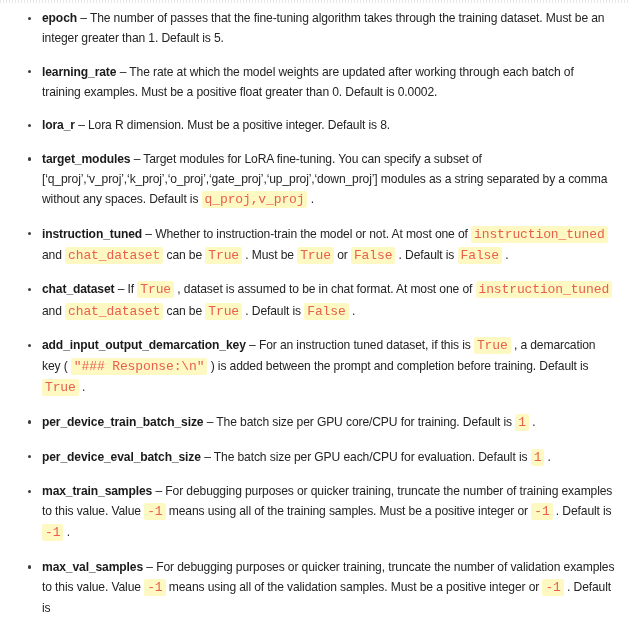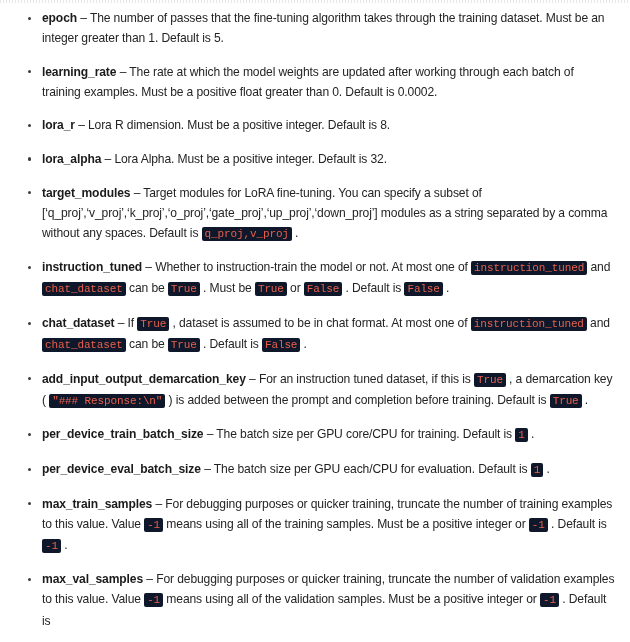--- a/index.html
+++ b/index.html
@@ -60,23 +60,23 @@
     height: 3.2px;
     border-radius: 50%;
     background: #3c3c3c;
   }
   .pname {
     font-weight: bold;
     color: #1b1b1b;
   }
   code.code {
     font-family: "Liberation Mono", "DejaVu Sans Mono", monospace;
-    font-size: 11px;
+    font-size: 13px;
     color: #e8604c;
-    background: #0f172a;
+    background: #fef9c3;
     padding: 1px 3px;
     border-radius: 2px;
     white-space: pre;
   }
   .bottom-fade {
     position: absolute;
     left: 0;
     bottom: 0;
     width: 630px;
     height: 10px;
@@ -88,21 +88,20 @@
 <body>
 
 <div class="page">
 
   <div class="top-rule"></div>
 
   <ul class="param-list" id="param-list">
       <li class="param-item"><span class="pname">epoch</span> <span>–</span> <span>The number of passes that the fine-tuning algorithm takes through the training dataset. Must be an integer greater than 1. Default is 5.</span></li>
       <li class="param-item"><span class="pname">learning_rate</span> <span>–</span> <span>The rate at which the model weights are updated after working through each batch of training examples. Must be a positive float greater than 0. Default is 0.0002.</span></li>
       <li class="param-item"><span class="pname">lora_r</span> <span>–</span> <span>Lora R dimension. Must be a positive integer. Default is 8.</span></li>
-      <li class="param-item"><span class="pname">lora_alpha</span> <span>–</span> <span>Lora Alpha. Must be a positive integer. Default is 32.</span></li>
       <li class="param-item"><span class="pname">target_modules</span> <span>–</span> <span>Target modules for LoRA fine-tuning. You can specify a subset of [‘q_proj’,‘v_proj’,‘k_proj’,‘o_proj’,‘gate_proj’,‘up_proj’,‘down_proj’] modules as a string separated by a comma without any spaces. Default is </span><code class="code">q_proj,v_proj</code> <span>.</span></li>
       <li class="param-item"><span class="pname">instruction_tuned</span> <span>–</span> <span>Whether to instruction-train the model or not. At most one of </span><code class="code">instruction_tuned</code> <span>and </span><code class="code">chat_dataset</code> <span>can be </span><code class="code">True</code> <span>. Must be </span><code class="code">True</code> <span>or </span><code class="code">False</code> <span>. Default is </span><code class="code">False</code> <span>.</span></li>
       <li class="param-item"><span class="pname">chat_dataset</span> <span>–</span> <span>If </span><code class="code">True</code> <span>, dataset is assumed to be in chat format. At most one of </span><code class="code">instruction_tuned</code> <span>and </span><code class="code">chat_dataset</code> <span>can be </span><code class="code">True</code> <span>. Default is </span><code class="code">False</code> <span>.</span></li>
       <li class="param-item"><span class="pname">add_input_output_demarcation_key</span> <span>–</span> <span>For an instruction tuned dataset, if this is </span><code class="code">True</code> <span>, a demarcation key ( </span><code class="code">"### Response:\n"</code> <span>) is added between the prompt and completion before training. Default is </span><code class="code">True</code> <span>.</span></li>
       <li class="param-item"><span class="pname">per_device_train_batch_size</span> <span>–</span> <span>The batch size per GPU core/CPU for training. Default is </span><code class="code">1</code> <span>.</span></li>
       <li class="param-item"><span class="pname">per_device_eval_batch_size</span> <span>–</span> <span>The batch size per GPU each/CPU for evaluation. Default is </span><code class="code">1</code> <span>.</span></li>
       <li class="param-item"><span class="pname">max_train_samples</span> <span>–</span> <span>For debugging purposes or quicker training, truncate the number of training examples to this value. Value </span><code class="code">-1</code> <span>means using all of the training samples. Must be a positive integer or </span><code class="code">-1</code> <span>. Default is </span><code class="code">-1</code> <span>.</span></li>
       <li class="param-item"><span class="pname">max_val_samples</span> <span>–</span> <span>For debugging purposes or quicker training, truncate the number of validation examples to this value. Value </span><code class="code">-1</code> <span>means using all of the validation samples. Must be a positive integer or </span><code class="code">-1</code> <span>. Default is </span> </li>
     </ul>
 

